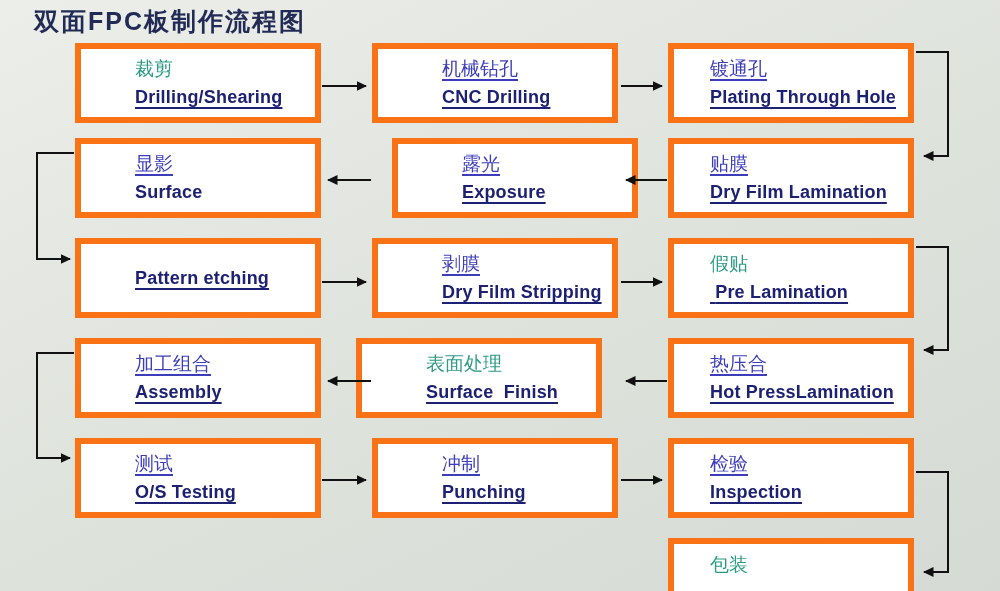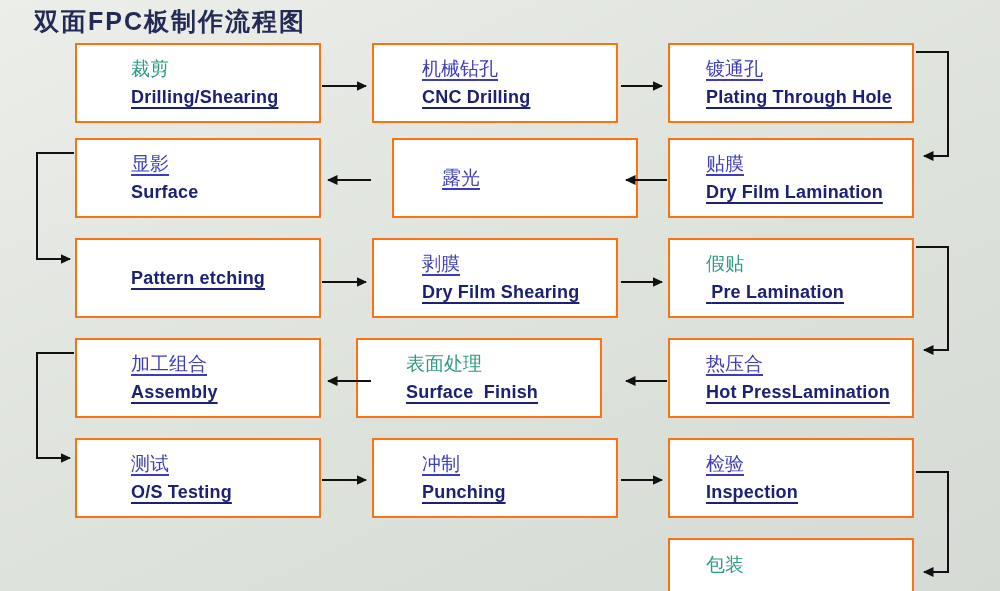--- a/index.html
+++ b/index.html
@@ -7,25 +7,25 @@
     width:1000px;height:591px;overflow:hidden;position:relative;
     background:linear-gradient(155deg,#eceee9 0%,#dde2db 55%,#d5dbd4 100%);
     font-family:"Liberation Sans","DejaVu Sans",sans-serif;
   }
   .title{
     position:absolute;left:34px;top:5px;
     font-size:25px;font-weight:bold;letter-spacing:2px;color:#222b56;
   }
   .node{
     position:absolute;width:246px;height:80px;box-sizing:border-box;
-    background:#ffffff;border:2px solid #f97316;
+    background:#ffffff;border:6px solid #f97316;
     display:flex;flex-direction:column;justify-content:center;row-gap:9px;
   }
   .c0{padding-left:54px}
-  .c1{padding-left:48px}
+  .c1{padding-left:64px}
   .c2{padding-left:36px}
   .zh{font-size:19px;line-height:1.05;}
   .zh.blue{color:#3d3dbb;}
   .zh.teal{color:#2d9a85;}
   .zh.u{text-decoration:underline;text-underline-offset:4px;text-decoration-thickness:1.5px;}
   .en{
     font-size:18px;font-weight:bold;color:#1d2173;line-height:1.05;
     letter-spacing:0.2px;white-space:pre-wrap;min-height:18px;
   }
   .en.u{text-decoration:underline;text-underline-offset:4px;text-decoration-thickness:2px;}
@@ -48,32 +48,33 @@
   <div class="zh blue u">镀通孔</div>
   <div class="en u">Plating Through Hole</div>
 </div>
 
 <div class="node c0" style="left:75px;top:138px">
   <div class="zh blue u">显影</div>
   <div class="en">Surface</div>
 </div>
 <div class="node c1" style="left:392px;top:138px">
   <div class="zh blue u">露光</div>
+  <div class="en u">Exposure</div>
 </div>
 <div class="node c2" style="left:668px;top:138px">
   <div class="zh blue u">贴膜</div>
   <div class="en u">Dry Film Lamination</div>
 </div>
 
 <div class="node c0" style="left:75px;top:238px">
   <div class="en u">Pattern etching</div>
 </div>
 <div class="node c1" style="left:372px;top:238px">
   <div class="zh blue u">剥膜</div>
-  <div class="en u">Dry Film Shearing</div>
+  <div class="en u">Dry Film Stripping</div>
 </div>
 <div class="node c2" style="left:668px;top:238px">
   <div class="zh teal">假贴</div>
   <div class="en u"> Pre Lamination</div>
 </div>
 
 <div class="node c0" style="left:75px;top:338px">
   <div class="zh blue u">加工组合</div>
   <div class="en u">Assembly</div>
 </div>

